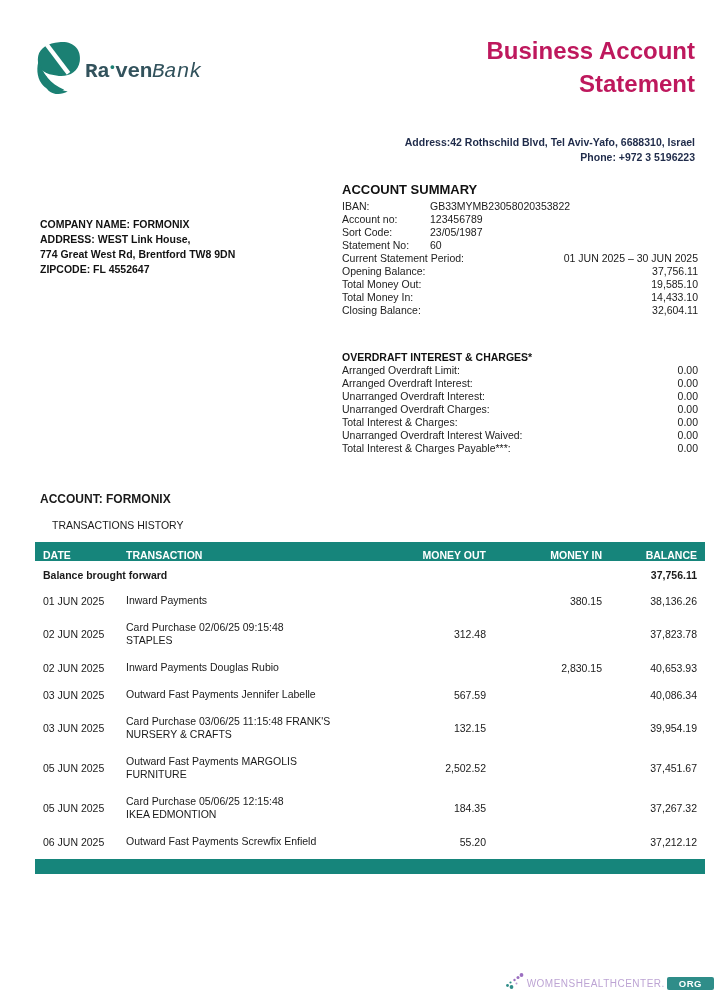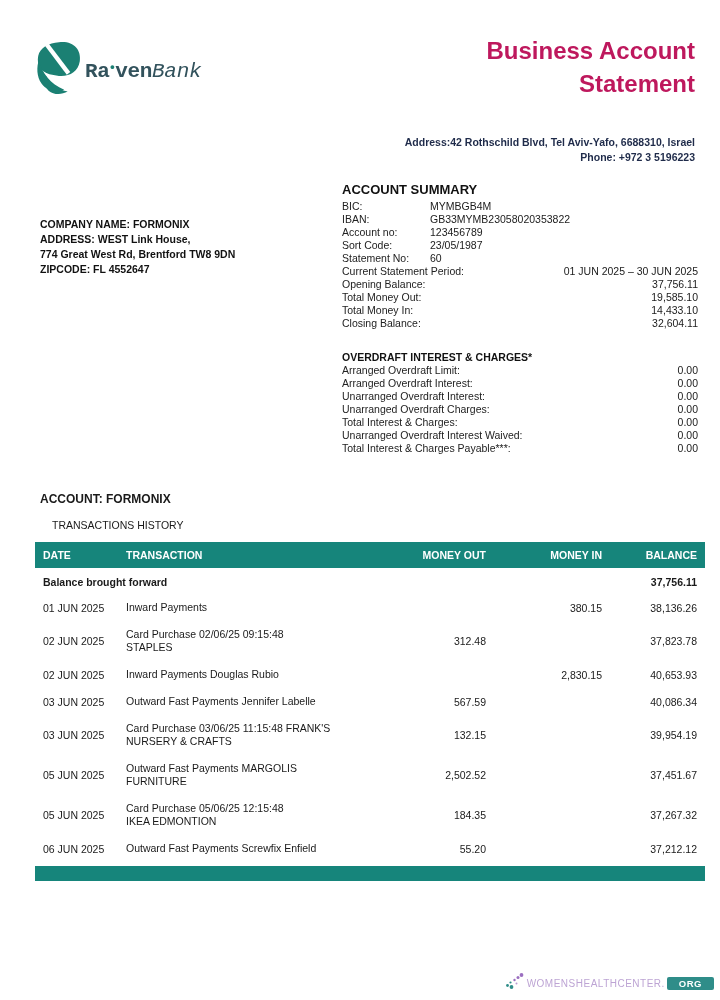--- a/index.html
+++ b/index.html
@@ -32,21 +32,21 @@
   .kv{position:relative;height:13px;line-height:13px;}
   .kv .lbl{position:absolute;left:0;top:0;color:#222;}
   .kv.val-left .val{position:absolute;left:88px;top:0;}
   .kv.val-right .val{position:absolute;right:0;top:0;text-align:right;}
 
   
   .acct-heading{left:40px;top:492px;font-size:12px;font-weight:bold;}
   .tx-heading{left:52px;top:519px;font-size:10.5px;font-weight:normal;}
   .tx-table{left:35px;top:542px;width:670px;font-size:10.5px;}
   .tx-row{display:grid;grid-template-columns:91px 230px 130px 116px 1fr;align-items:center;}
-  .tx-head{background:#16857b;color:#ffffff;font-weight:bold;height:26px;}
+  .tx-head{background:#16857b;color:#ffffff;font-weight:bold;height:19px;}
   .tx-head .c{line-height:27px;}
   .c.pad-l{padding-left:8px;}
   .c.num{text-align:right;}
   .c.bal{padding-right:8px;text-align:right;}
   .tx-open{font-weight:bold;padding:8px 0 6px 0;}
   .tx-data{padding:7px 0;}
   .desc span{display:block;line-height:13px;}
   .tx-bottom-bar{height:15px;background:#16857b;margin-top:4px;}
 
   
@@ -79,24 +79,20 @@
 
 <div class="abs company">
   <div>COMPANY NAME: FORMONIX</div>
   <div>ADDRESS: WEST Link House,</div>
   <div>774 Great West Rd, Brentford TW8 9DN</div>
   <div>ZIPCODE: FL 4552647</div>
 </div>
 
 <div class="abs panel summary">
   <h3>ACCOUNT SUMMARY</h3>
-  <div class="kv val-left">
-      <span class="lbl">BIC:</span>
-      <span class="val">MYMBGB4M</span>
-    </div>
   <div class="kv val-left">
       <span class="lbl">IBAN:</span>
       <span class="val">GB33MYMB23058020353822</span>
     </div>
   <div class="kv val-left">
       <span class="lbl">Account no:</span>
       <span class="val">123456789</span>
     </div>
   <div class="kv val-left">
       <span class="lbl">Sort Code:</span>

